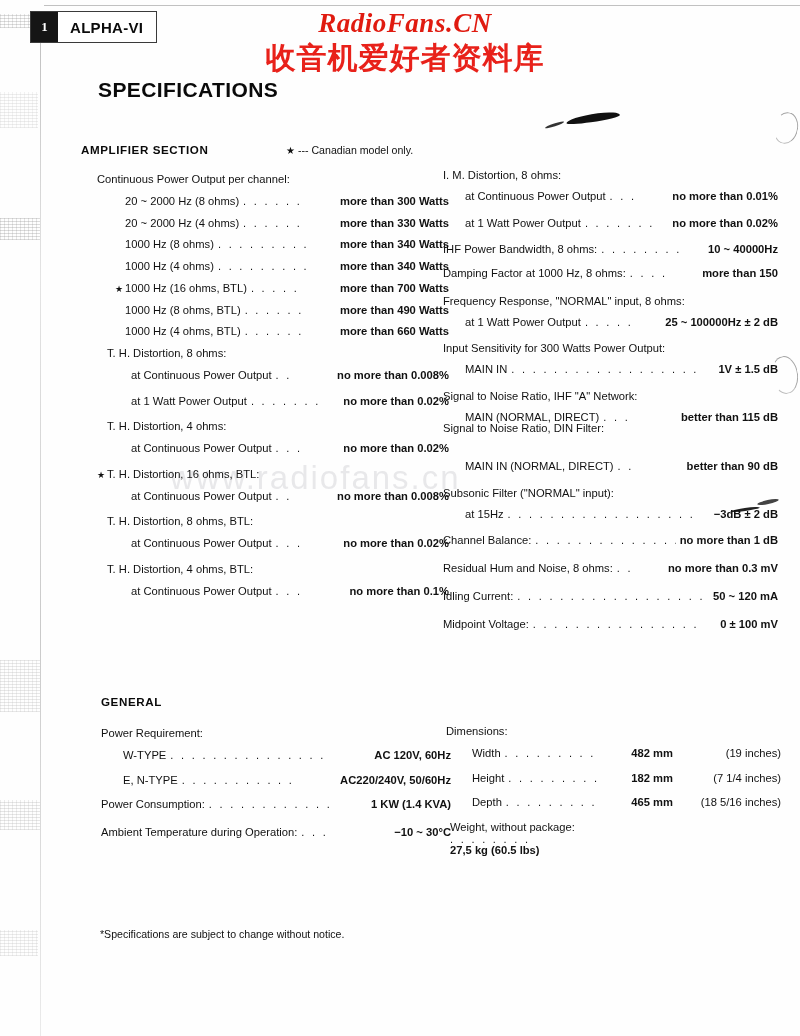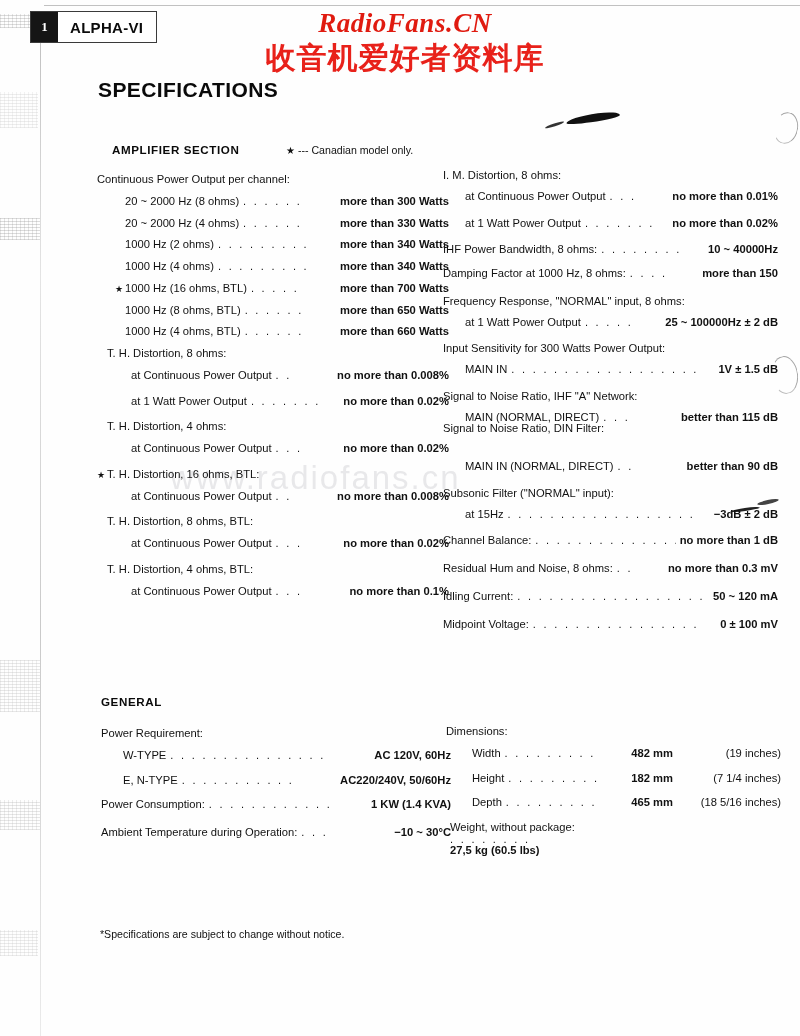--- a/index.html
+++ b/index.html
@@ -289,21 +289,21 @@
     <div class="badge-name">ALPHA-VI</div>
   </div>
 
   <div class="wm-brand">RadioFans.CN</div>
   <div class="wm-brand-cn">收音机爱好者资料库</div>
 
   <div class="page-title">SPECIFICATIONS</div>
 
   <div class="wm-url">www.radiofans.cn</div>
 
-  <div style="position:absolute;left:112px;top:143px;" class="sect-head">AMPLIFIER SECTION</div>
+  <div style="position:absolute;left:81px;top:143px;" class="sect-head">AMPLIFIER SECTION</div>
   <div class="note-star">
     <span class="st">★</span>
     <span>--- Canadian model only.</span>
   </div>
 
   <div class="col col-left" style="top:174px;">
     <div class="row head-row">
       <span class="lbl">Continuous Power Output per channel:</span>
     </div>
     <div id="power-rows" style="padding-left: 18px;">
@@ -314,41 +314,41 @@
           <span class="val">more than 300 Watts</span>
         </div>
         <div class="row tight">
           <span class="star-mark"></span>
           <span class="lbl">20 ~ 2000 Hz (4 ohms)</span>
           <span class="leader">. . . . . .</span>
           <span class="val">more than 330 Watts</span>
         </div>
         <div class="row tight">
           <span class="star-mark"></span>
-          <span class="lbl">1000 Hz (2 ohms)</span>
+          <span class="lbl">1000 Hz (8 ohms)</span>
           <span class="leader">. . . . . . . . .</span>
           <span class="val">more than 340 Watts</span>
         </div>
         <div class="row tight">
           <span class="star-mark"></span>
           <span class="lbl">1000 Hz (4 ohms)</span>
           <span class="leader">. . . . . . . . .</span>
           <span class="val">more than 340 Watts</span>
         </div>
         <div class="row tight">
           <span class="star-mark">★</span>
           <span class="lbl">1000 Hz (16 ohms, BTL)</span>
           <span class="leader">. . . . .</span>
           <span class="val">more than 700 Watts</span>
         </div>
         <div class="row tight">
           <span class="star-mark"></span>
           <span class="lbl">1000 Hz (8 ohms, BTL)</span>
           <span class="leader">. . . . . .</span>
-          <span class="val">more than 650 Watts</span>
+          <span class="val">more than 490 Watts</span>
         </div>
         <div class="row tight">
           <span class="star-mark"></span>
           <span class="lbl">1000 Hz (4 ohms, BTL)</span>
           <span class="leader">. . . . . .</span>
           <span class="val">more than 660 Watts</span>
         </div>
       </div>
     <div id="thd-groups" style="margin-top: 8px;">
         <div class="row head-row">

